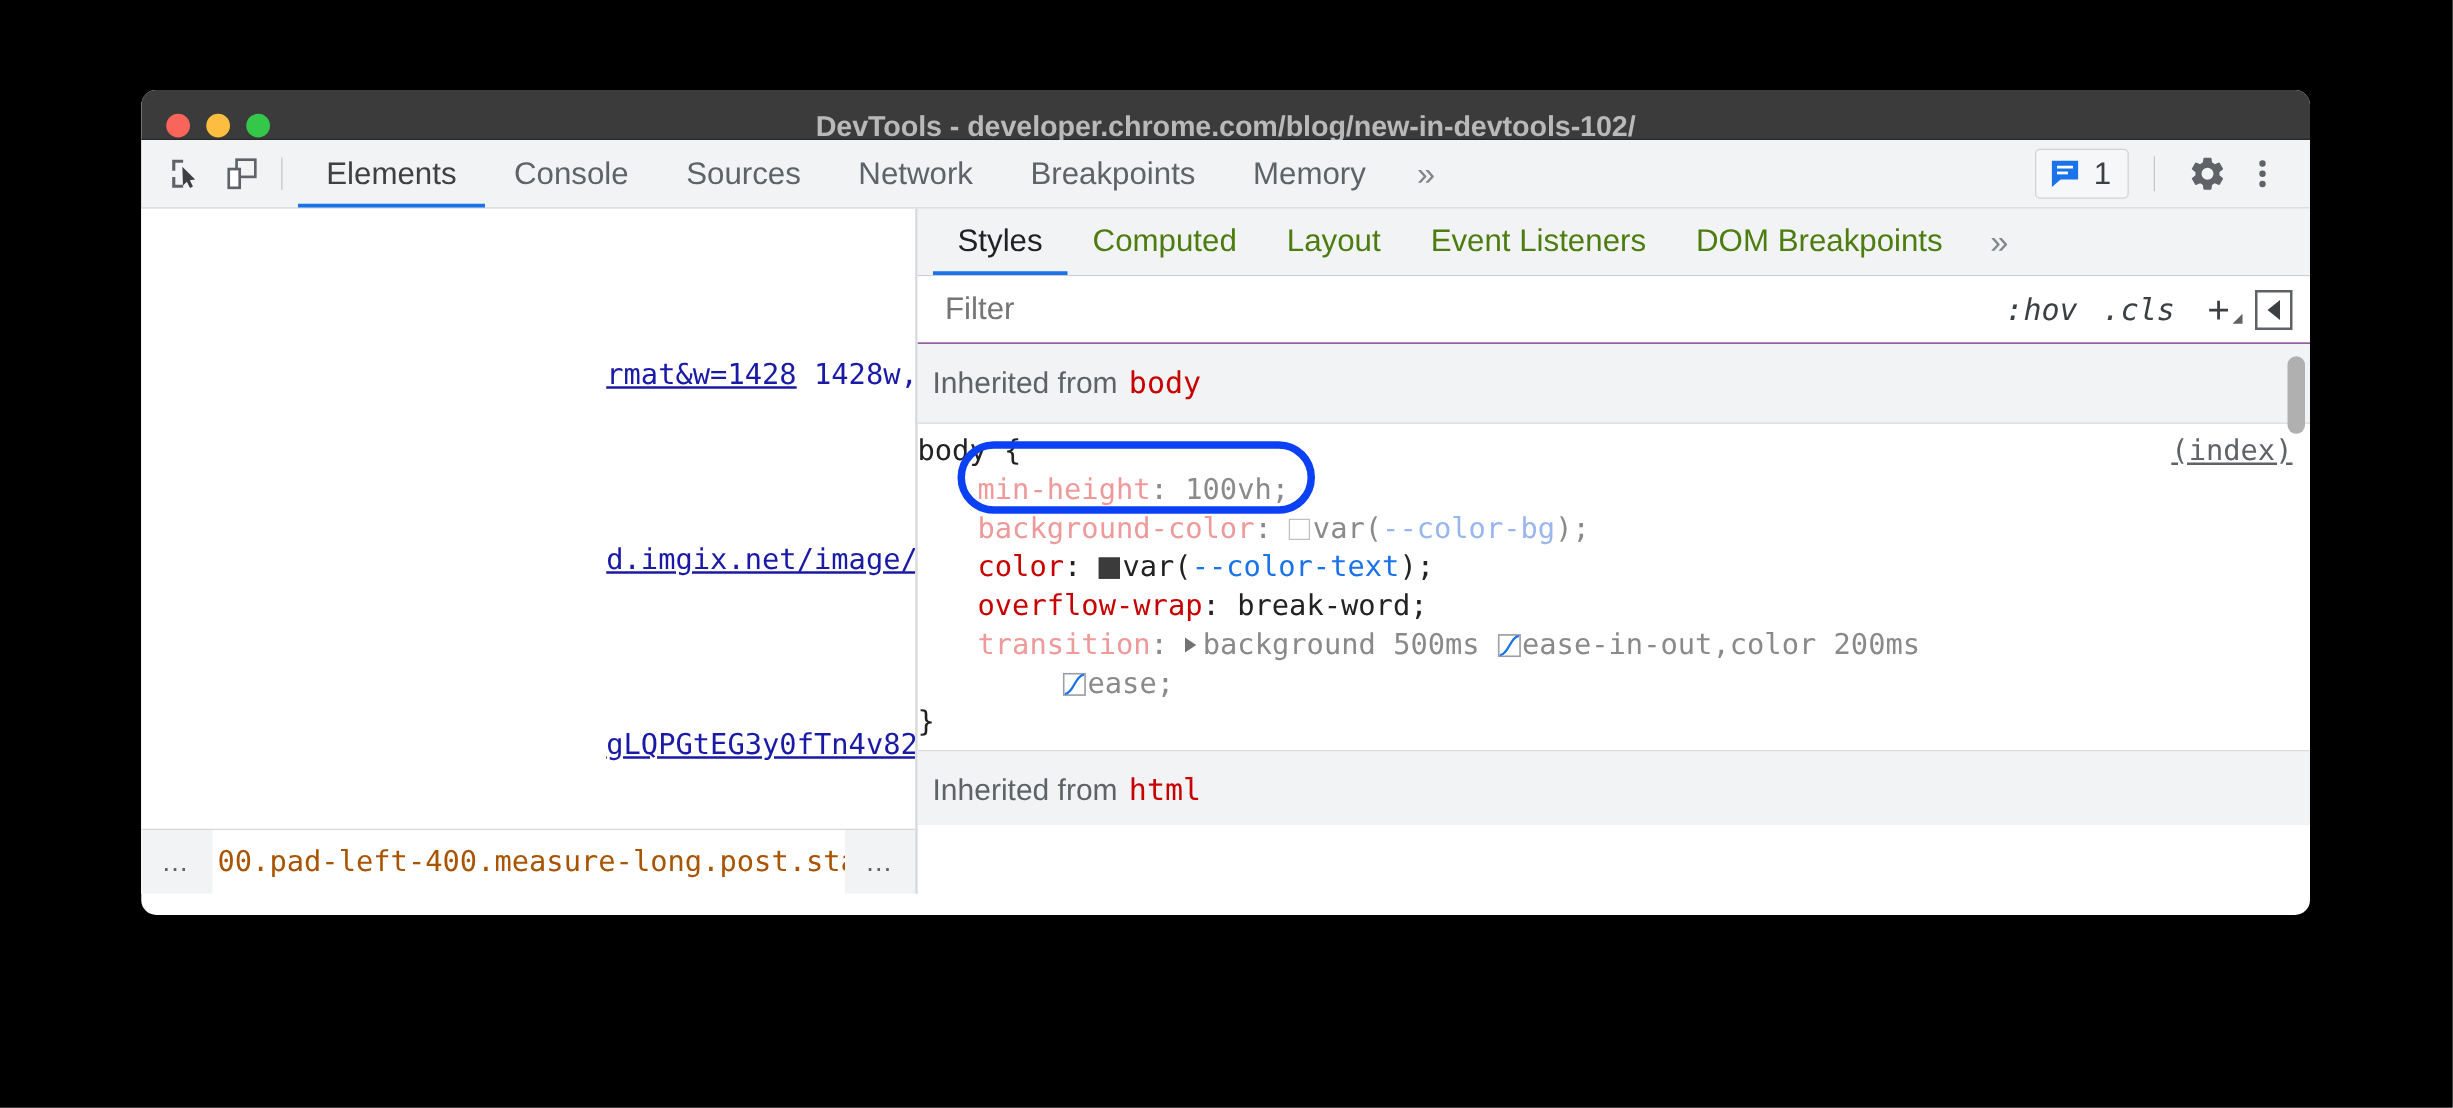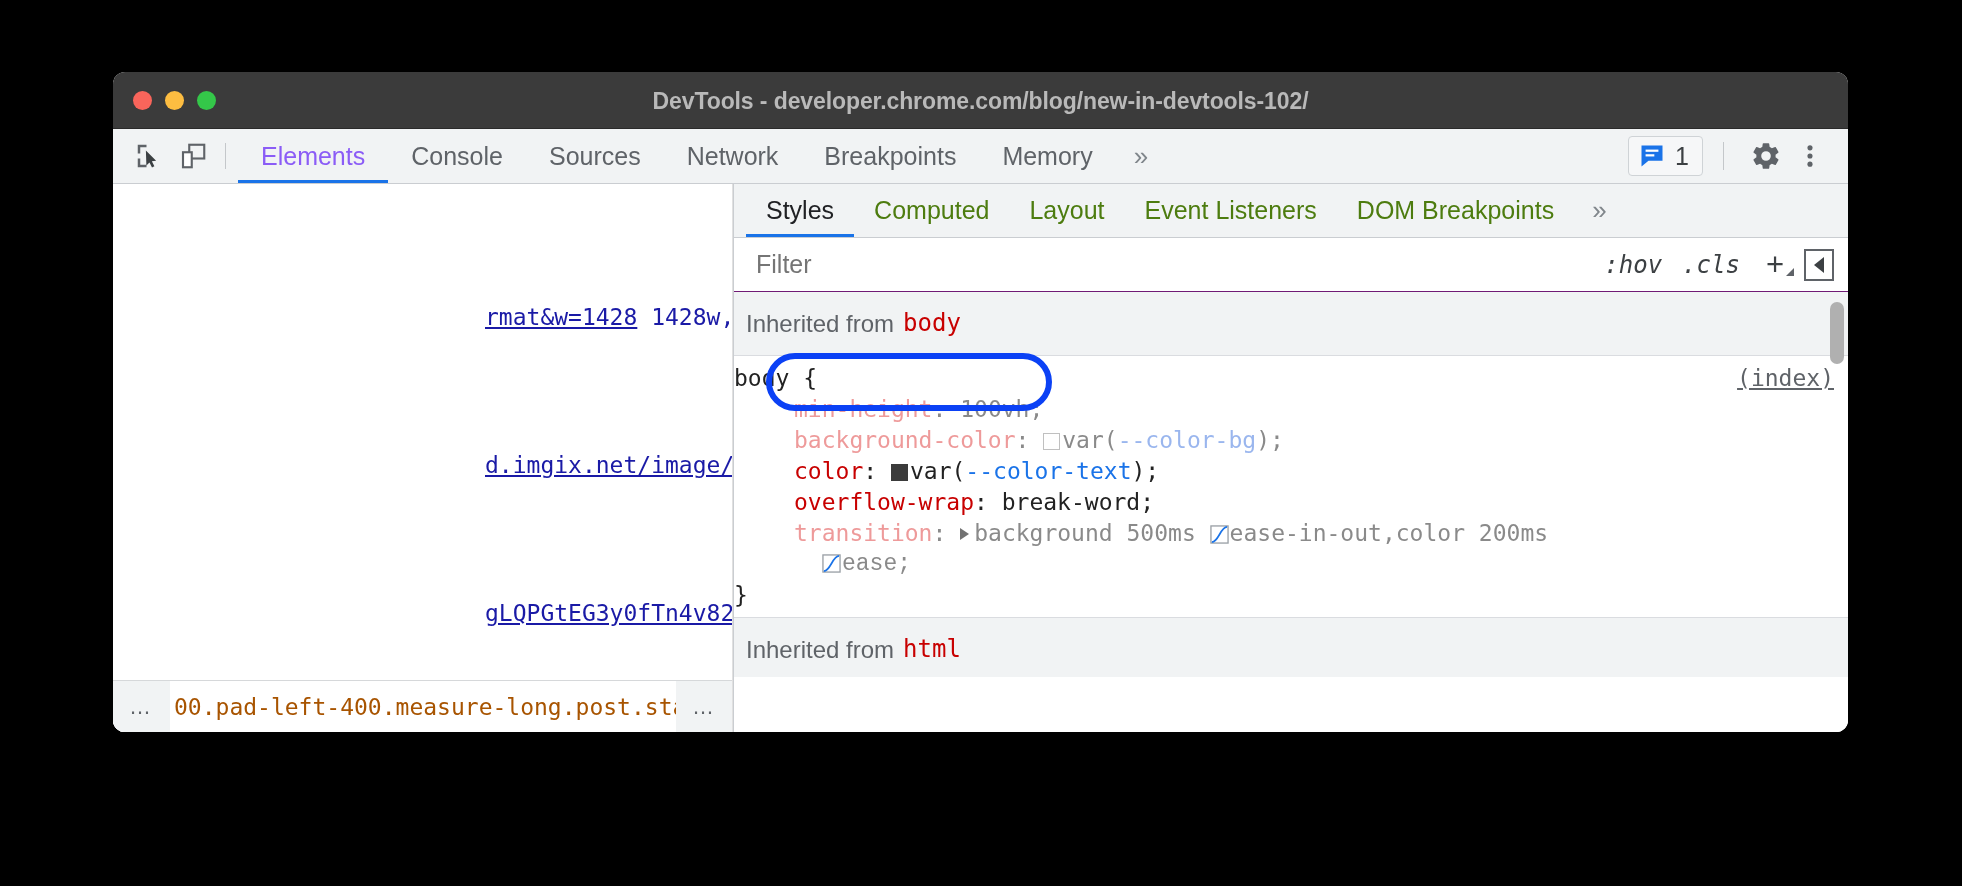--- a/index.html
+++ b/index.html
@@ -19,21 +19,21 @@
     background: #ffffff;
     border-radius: 12px;
     box-shadow: 0 0 34px 16px rgba(0,0,0,0.85),
                 0 0 70px 34px rgba(0,0,0,0.55);
     overflow: hidden;
   }
 
   
   #titlebar {
     position: relative;
-    height: 57px;
+    height: 40px;
     background: #3b3b3b;
     border-bottom: 1px solid #2a2a2a;
   }
   .traffic {
     position: absolute;
     top: 19px;
     width: 19px; height: 19px;
     border-radius: 50%;
   }
   .traffic.red   { left: 20px;  background: #f9655b; }
@@ -72,21 +72,21 @@
   }
   .panel-tab {
     height: 54px;
     padding: 0 23px;
     display: flex; align-items: center;
     font-size: 25px;
     color: #5f6368;
     white-space: nowrap;
   }
   .panel-tab.selected {
-    color: #8b5cf6;
+    color: #404040;
     box-shadow: inset 0 -3px 0 0 #1a73e8;
     align-items: center;
   }
   .overflow-chevrons {
     padding: 0 18px;
     display: flex; align-items: center;
     color: #80868b;
     font-size: 26px;
   }
   #toolbar-right {
@@ -266,22 +266,22 @@
     border-bottom: 1px solid #dadce0;
     display: flex; align-items: center;
     padding-left: 12px;
     font-family: "Liberation Sans", sans-serif;
     font-size: 24px;
     color: #5f6368;
   }
   .inherit-header .sel { color: #c80000; font-family: "DejaVu Sans Mono", monospace; margin-left: 9px; }
   .rule-block { padding: 7px 0 6px 0; position: relative; }
   .rule-line { white-space: pre; color: #222; }
-  .rule-line.ind { padding-left: 60px; }
-  .rule-line.ind2 { padding-left: 88px; font-family: Liberation Mono, monospace; }
+  .rule-line.ind { padding-left: 48px; }
+  .rule-line.ind2 { padding-left: 116px; }
   .prop-a { color: #c80000; }       
   .prop-i { color: #ee9a9a; }       
   .val-g  { color: #8a8a8a; }
   .val-d  { color: #222222; }
   .var-a  { color: #1a73e8; }
   .var-i  { color: #9ab6ee; }
   .origin {
     position: absolute;
     right: 14px; top: 7px;
     color: #5f6368;

